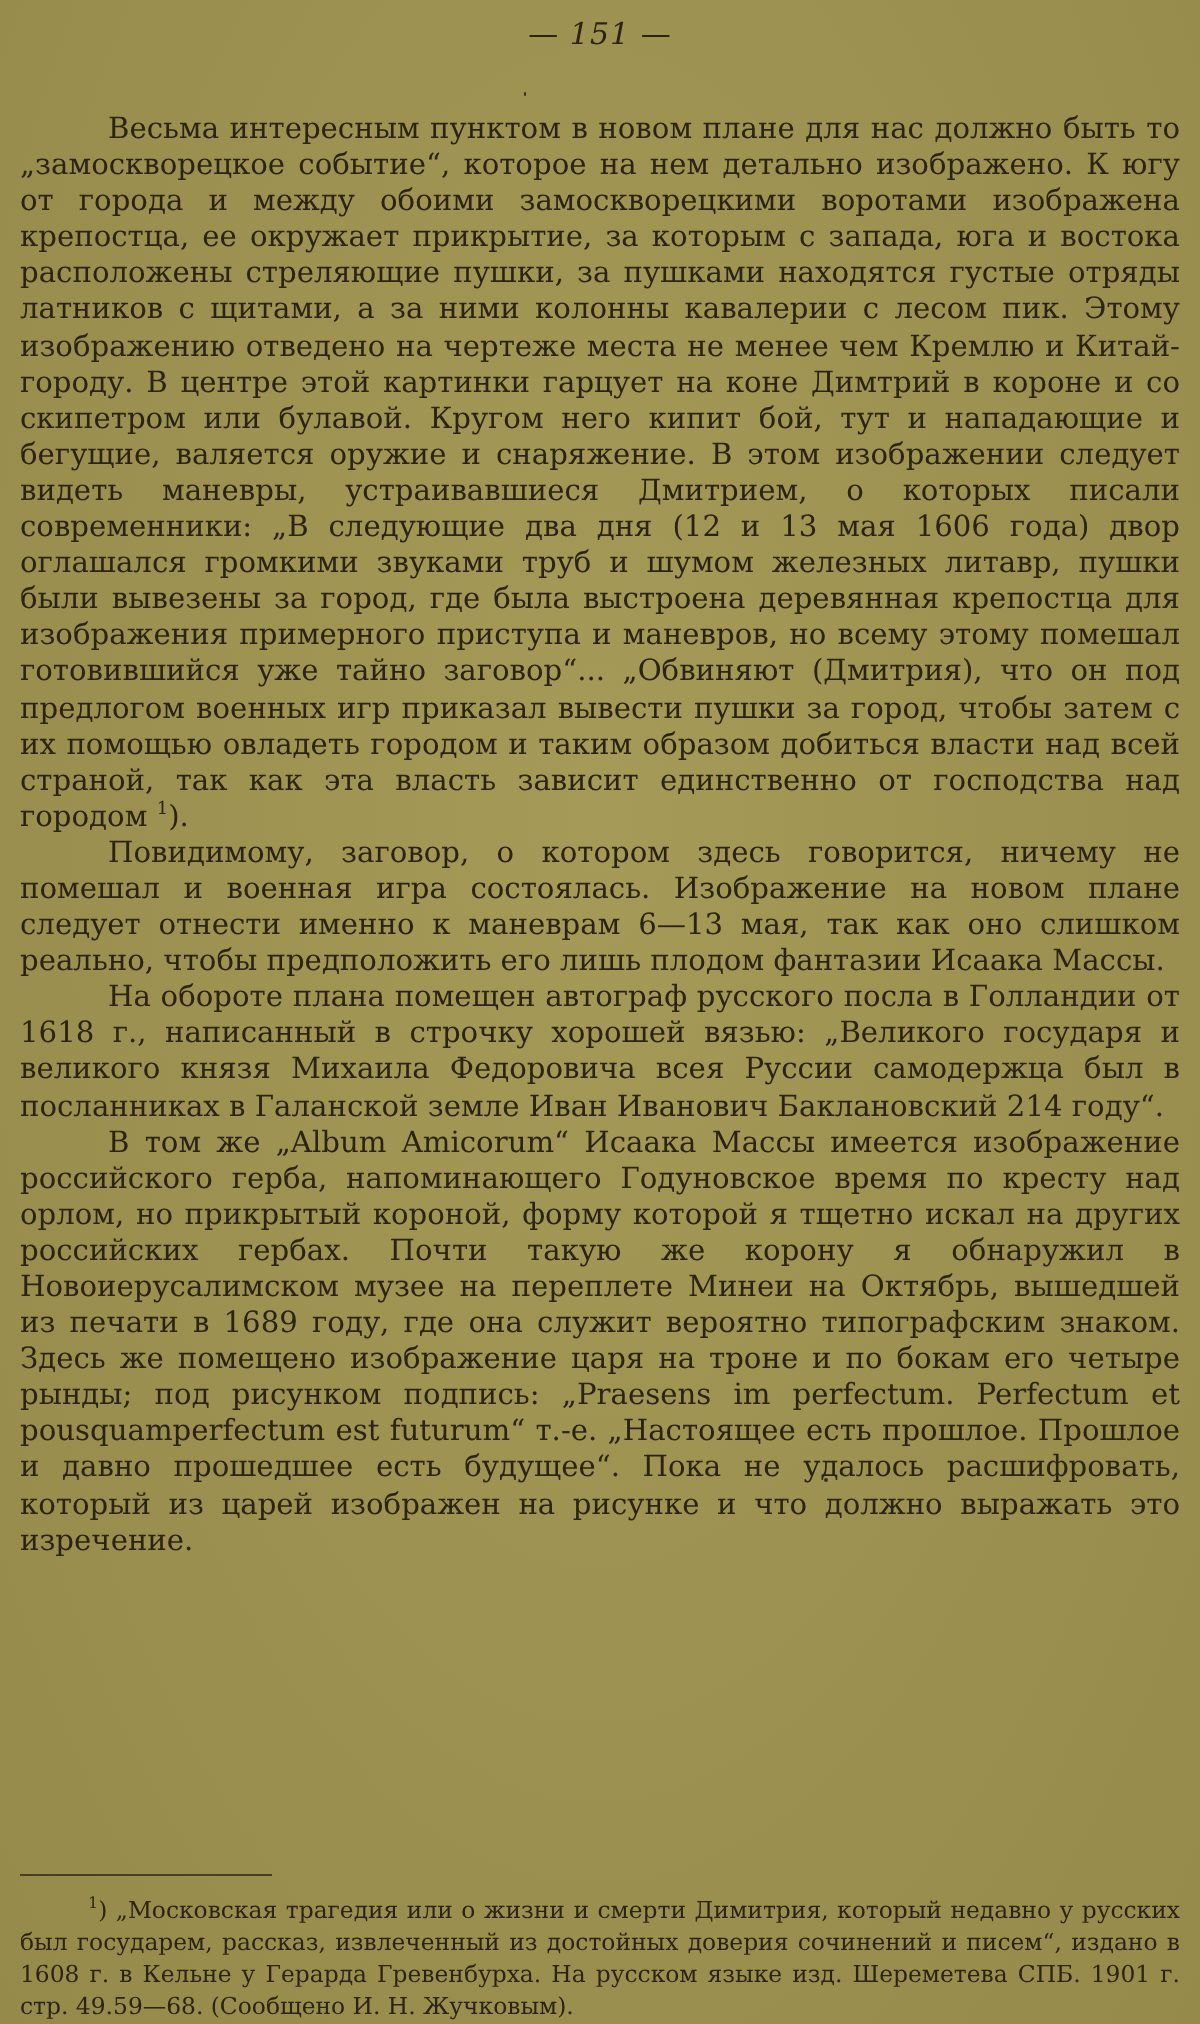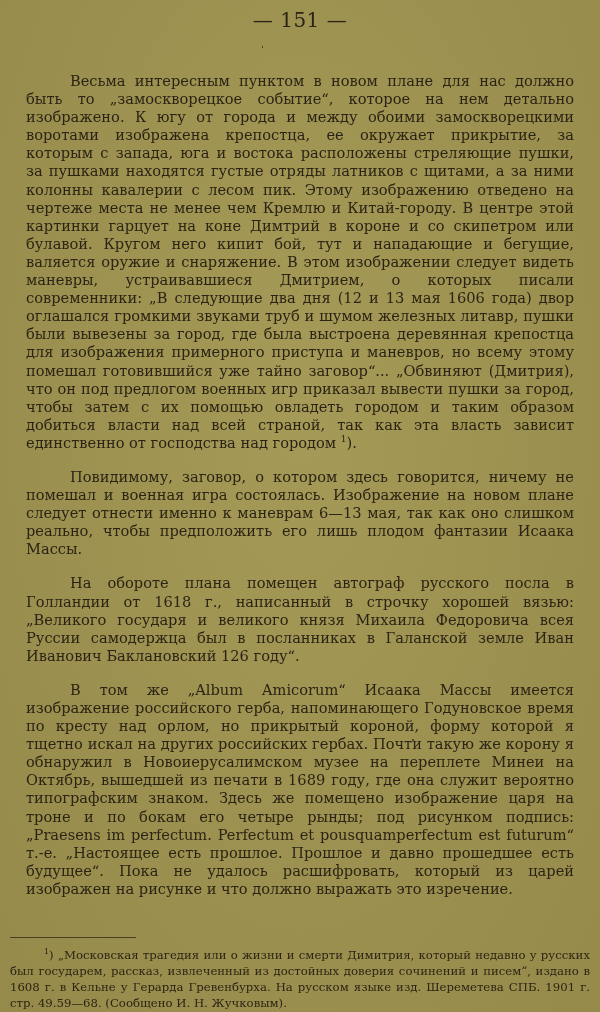--- a/index.html
+++ b/index.html
@@ -12,34 +12,35 @@
       position: relative;
       color: #2b2414;
       font-family: "DejaVu Serif", "Liberation Serif", serif;
     }
     .page-number {
       position: absolute;
       top: 8px;
       left: 0;
       width: 600px;
       text-align: center;
-      font-size: 20px;
+      font-size: 15px;
       letter-spacing: 0.5px;
+      font-style: italic;
     }
     .body-text {
       position: absolute;
       top: 56px;
       left: 10px;
       width: 580px;
       font-size: 14.6px;
       line-height: 18.1px;
       text-align: justify;
     }
     .body-text p {
-      margin: 16px;
+      margin: 0;
       text-indent: 44px;
       text-align: justify;
     }
     .fn-ref { font-size: 9px; vertical-align: super; line-height: 0; }
     .footnote-rule {
       position: absolute;
       top: 937px;
       left: 10px;
       width: 126px;
       height: 1px;
@@ -65,21 +66,21 @@
     }
   </style>
 </head>
 <body>
 
 <div class="page-number">— 151 —</div>
 
 <div class="body-text">
   <p><span>Весьма интересным пунктом в новом плане для нас должно быть то „замоскворецкое событие“, которое на нем детально изображено. К югу от города и между обоими замоскворецкими воротами изображена крепостца, ее окружает прикрытие, за которым с запада, юга и востока расположены стреляющие пушки, за пушками находятся густые отряды латников с щитами, а за ними колонны кавалерии с лесом пик. Этому изображению отведено на чертеже места не менее чем Кремлю и Китай-городу. В центре этой картинки гарцует на коне Димтрий в короне и со скипетром или булавой. Кругом него кипит бой, тут и нападающие и бегущие, валяется оружие и снаряжение. В этом изображении следует видеть маневры, устраивавшиеся Дмитрием, о которых писали современники: „В следующие два дня (12 и 13 мая 1606 года) двор оглашался громкими звуками труб и шумом железных литавр, пушки были вывезены за город, где была выстроена деревянная крепостца для изображения примерного приступа и маневров, но всему этому помешал готовившийся уже тайно заговор“... „Обвиняют (Дмитрия), что он под предлогом военных игр приказал вывести пушки за город, чтобы затем с их помощью овладеть городом и таким образом добиться власти над всей страной, так как эта власть зависит единственно от господства над городом</span> <span class="fn-ref">1</span><span>).</span></p>
   <p>Повидимому, заговор, о котором здесь говорится, ничему не помешал и военная игра состоялась. Изображение на новом плане следует отнести именно к маневрам 6—13 мая, так как оно слишком реально, чтобы предположить его лишь плодом фантазии Исаака Массы.</p>
-  <p>На обороте плана помещен автограф русского посла в Голландии от 1618 г., написанный в строчку хорошей вязью: „Великого государя и великого князя Михаила Федоровича всея Руссии самодержца был в посланниках в Галанской земле Иван Иванович Баклановский 126 году“.</p>
+  <p>На обороте плана помещен автограф русского посла в Голландии от 1618 г., написанный в строчку хорошей вязью: „Великого государя и великого князя Михаила Федоровича всея Руссии самодержца был в посланниках в Галанской земле Иван Иванович Баклановский 214 году“.</p>
   <p>В том же „Album Amicorum“ Исаака Массы имеется изображение российского герба, напоминающего Годуновское время по кресту над орлом, но прикрытый короной, форму которой я тщетно искал на других российских гербах. Почти такую же корону я обнаружил в Новоиерусалимском музее на переплете Минеи на Октябрь, вышедшей из печати в 1689 году, где она служит вероятно типографским знаком. Здесь же помещено изображение царя на троне и по бокам его четыре рынды; под рисунком подпись: „Praesens im perfectum. Perfectum et pousquamperfectum est futurum“ т.-е. „Настоящее есть прошлое. Прошлое и давно прошедшее есть будущее“. Пока не удалось расшифровать, который из царей изображен на рисунке и что должно выражать это изречение.</p>
 </div>
 
 <div class="speck" style="left:412px; top:739px;"></div>
 <div class="speck" style="left:262px; top:46px; width:1px;"></div>
 
 <div class="footnote-rule"></div>
 
 <div class="footnote">
   <p><span class="fn-mark">1</span><span>) „Московская трагедия или о жизни и смерти Димитрия, который недавно у русских был государем, рассказ, извлеченный из достойных доверия сочинений и писем“, издано в 1608 г. в Кельне у Герарда Гревенбурха. На русском языке изд. Шереметева СПБ. 1901 г. стр. 49.59—68. (Сообщено И. Н. Жучковым).</span></p>

